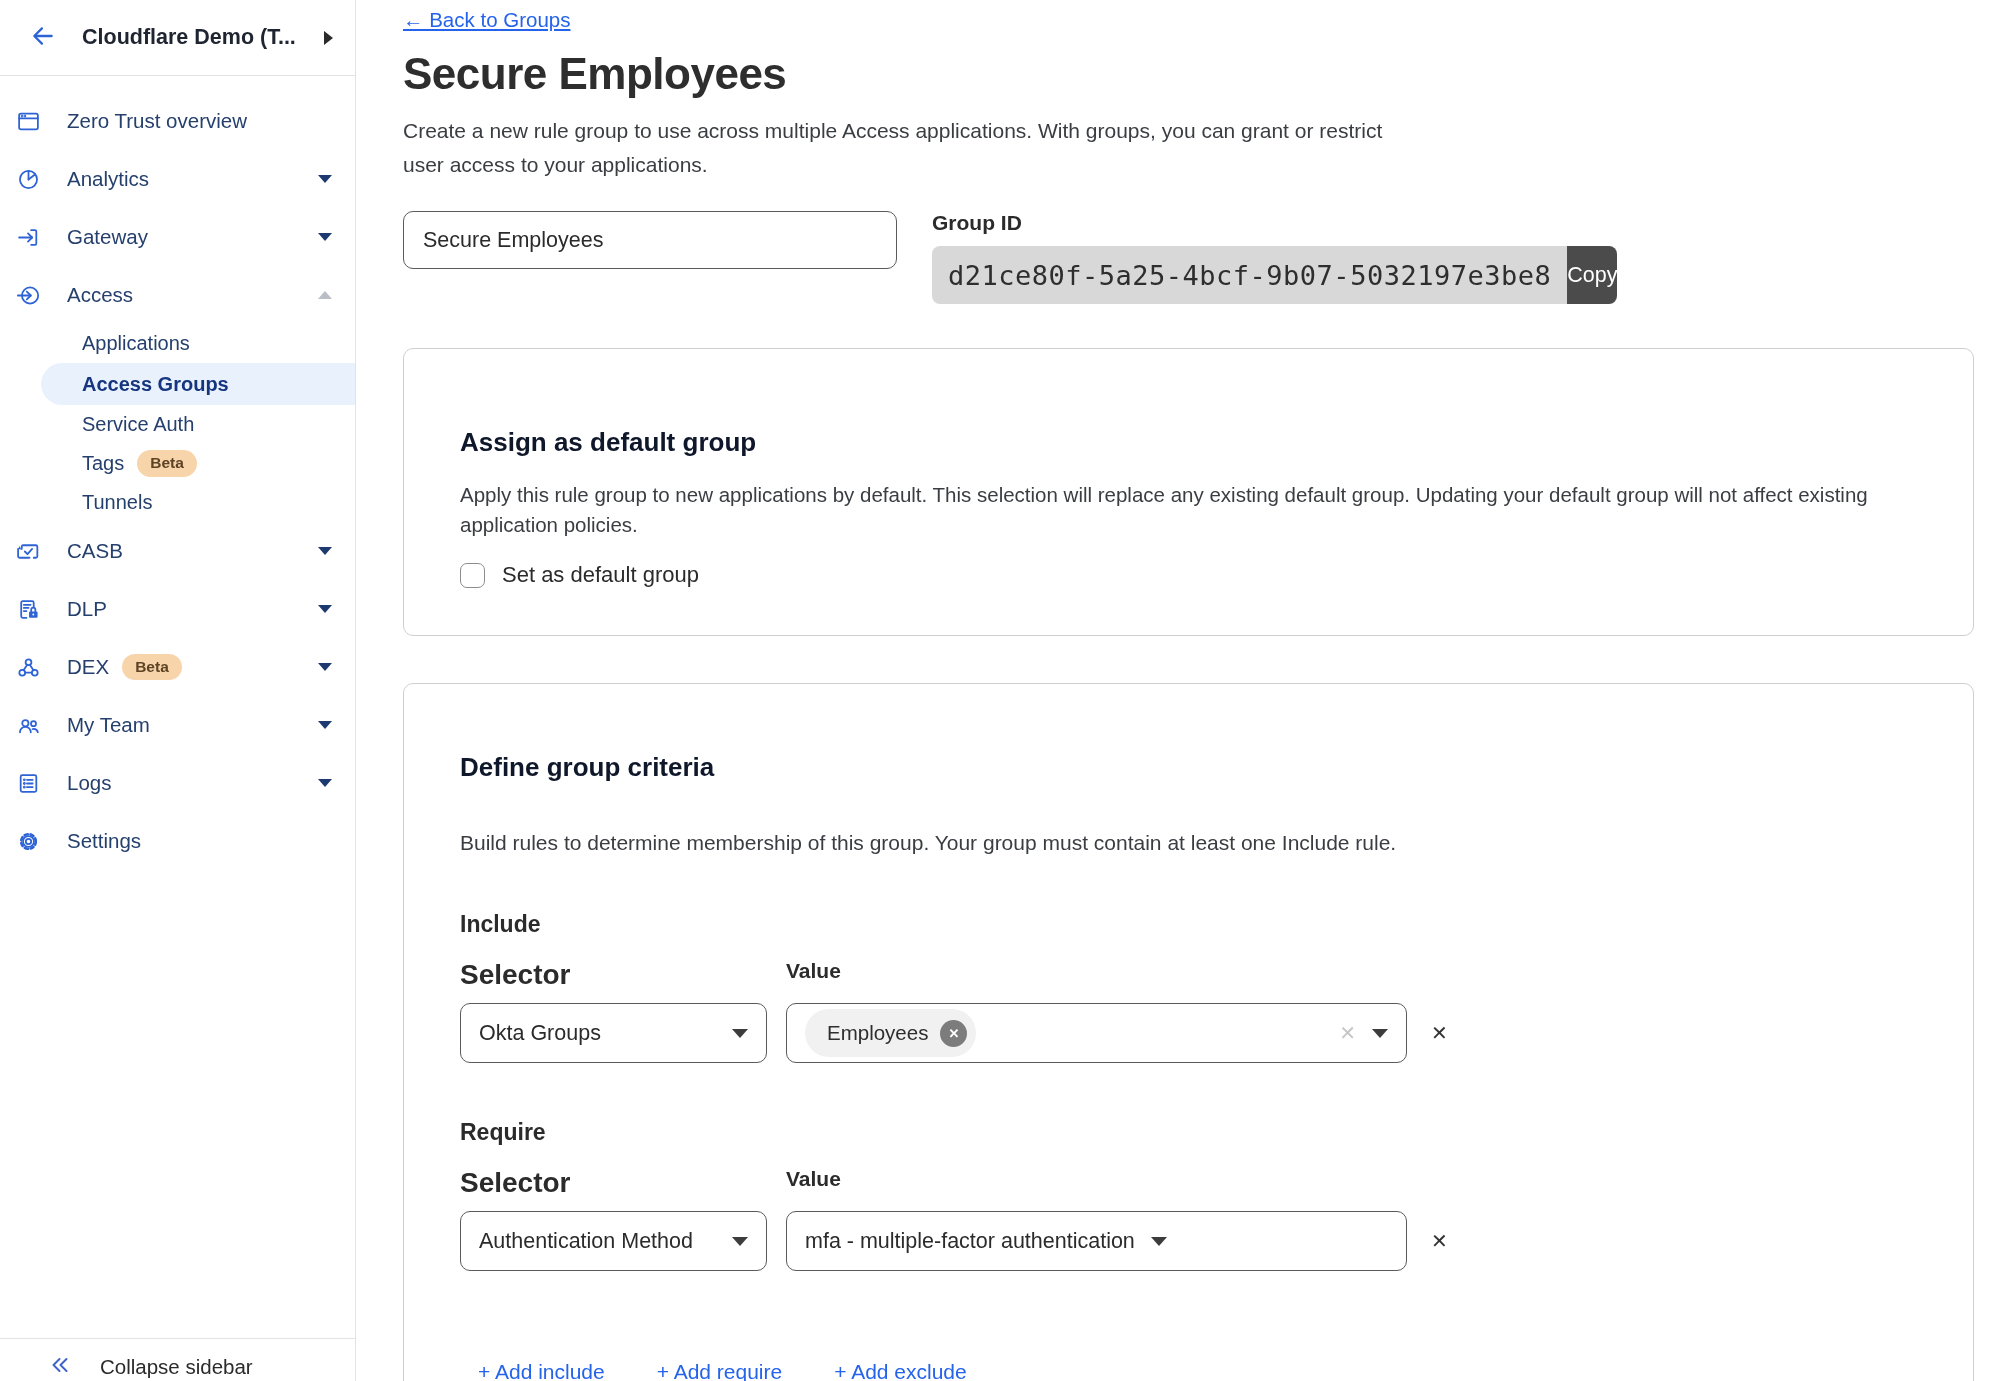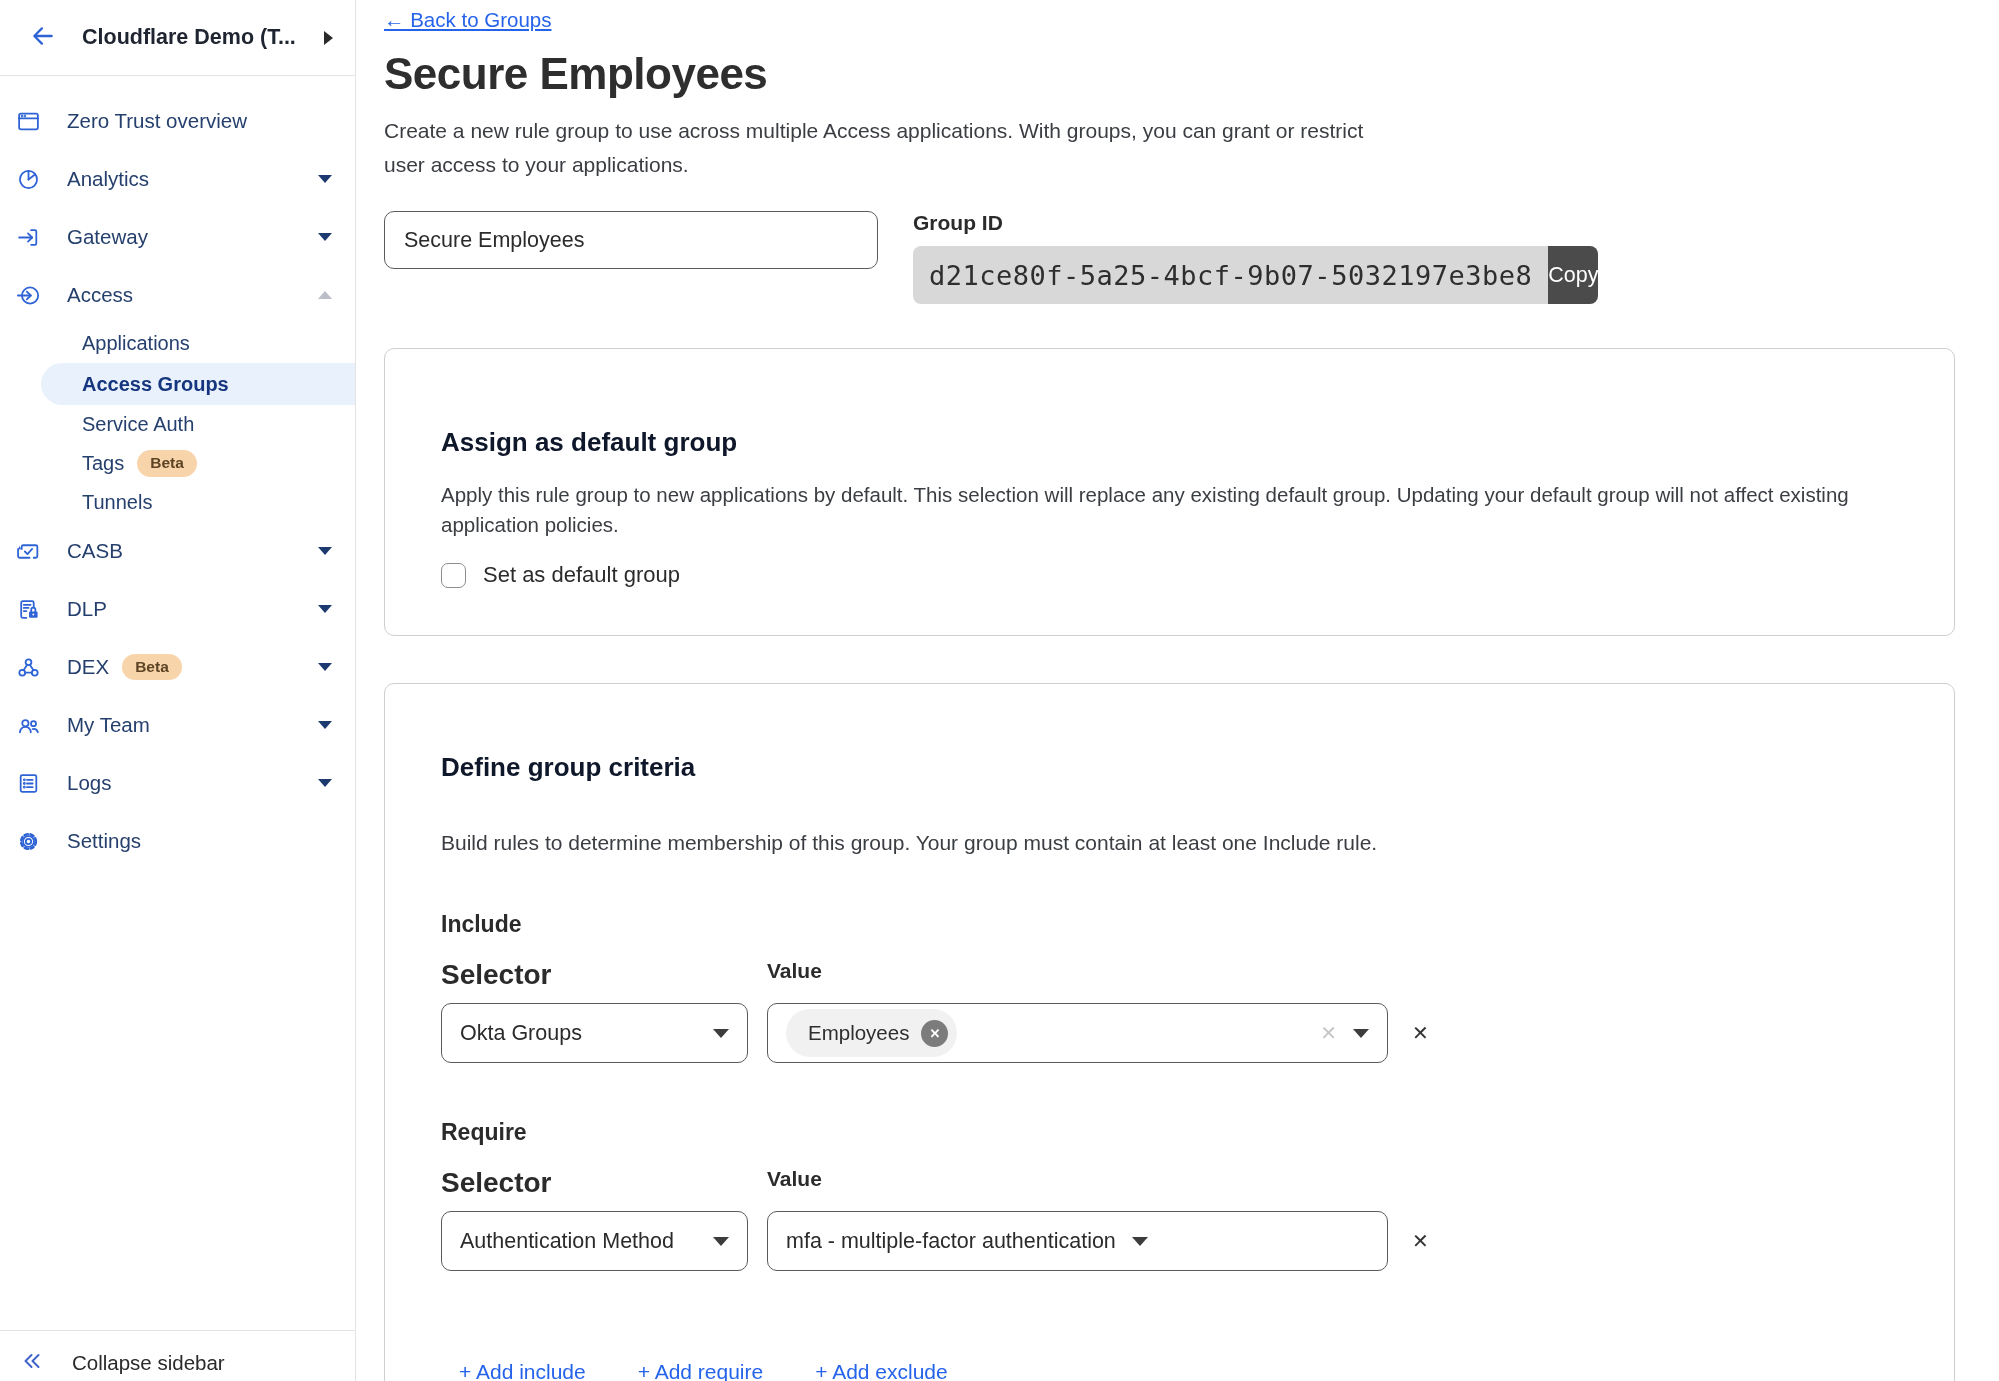--- a/index.html
+++ b/index.html
@@ -25,28 +25,28 @@
     border-top:8px solid #1c3a70; }
   .caret-up-gray { margin-left:auto; margin-right:23px; width:0; height:0;
     border-left:7px solid transparent; border-right:7px solid transparent;
     border-bottom:8px solid #b9bec7; }
   .sub-item { height:39px; display:flex; align-items:center; padding-left:82px;
     font-size:20px; color:#26406e; cursor:pointer; }
   .sub-item.active { margin-left:41px; padding-left:41px; height:42px;
     background:#e9f1fc; border-radius:22px 0 0 22px; font-weight:700; color:#15357e; }
   .beta-badge { margin-left:13px; background:#f8d4ab; color:#5c4425; font-size:15.5px;
     font-weight:700; padding:4px 13px; border-radius:999px; line-height:1.2; }
-  .sb-collapse { position:absolute; bottom:0; left:0; width:100%; height:51px;
-    border-top:1px solid #e3e3e3; display:flex; align-items:center; padding-left:20px;
+  .sb-collapse { position:absolute; bottom:0; left:0; width:100%; height:43px;
+    border-top:1px solid #e3e3e3; display:flex; align-items:center; padding-left:48px;
     cursor:pointer; background:#fff; }
   .sb-collapse .label { margin-left:28px; font-size:20.5px; color:#2b2b2b; padding-top:14px; }
   .sb-collapse .icon { padding-top:14px; }
 
   
-  .main { position:absolute; left:384px; top:0; width:1571px; height:1381px; }
+  .main { position:absolute; left:403px; top:0; width:1571px; height:1381px; }
   .back-link { display:inline-block; margin-top:8px; font-size:20.5px; color:#2563eb;
     text-decoration:underline; cursor:pointer; }
   h1.page-title { margin-top:16px; font-size:44px; font-weight:700; color:#2e2e2e;
     letter-spacing:-0.5px; line-height:52px; }
   .page-desc { margin-top:14px; font-size:21px; color:#3a3d42; line-height:34px; max-width:980px; }
 
   .form-row { margin-top:29px; display:flex; }
   .field-label { font-size:21px; font-weight:700; color:#2b2b2b; margin-bottom:11px; }
   .field-label .required { font-weight:400; font-size:17px; color:#7a7a7a; margin-left:6px; }
   .name-col { width:494px; }

